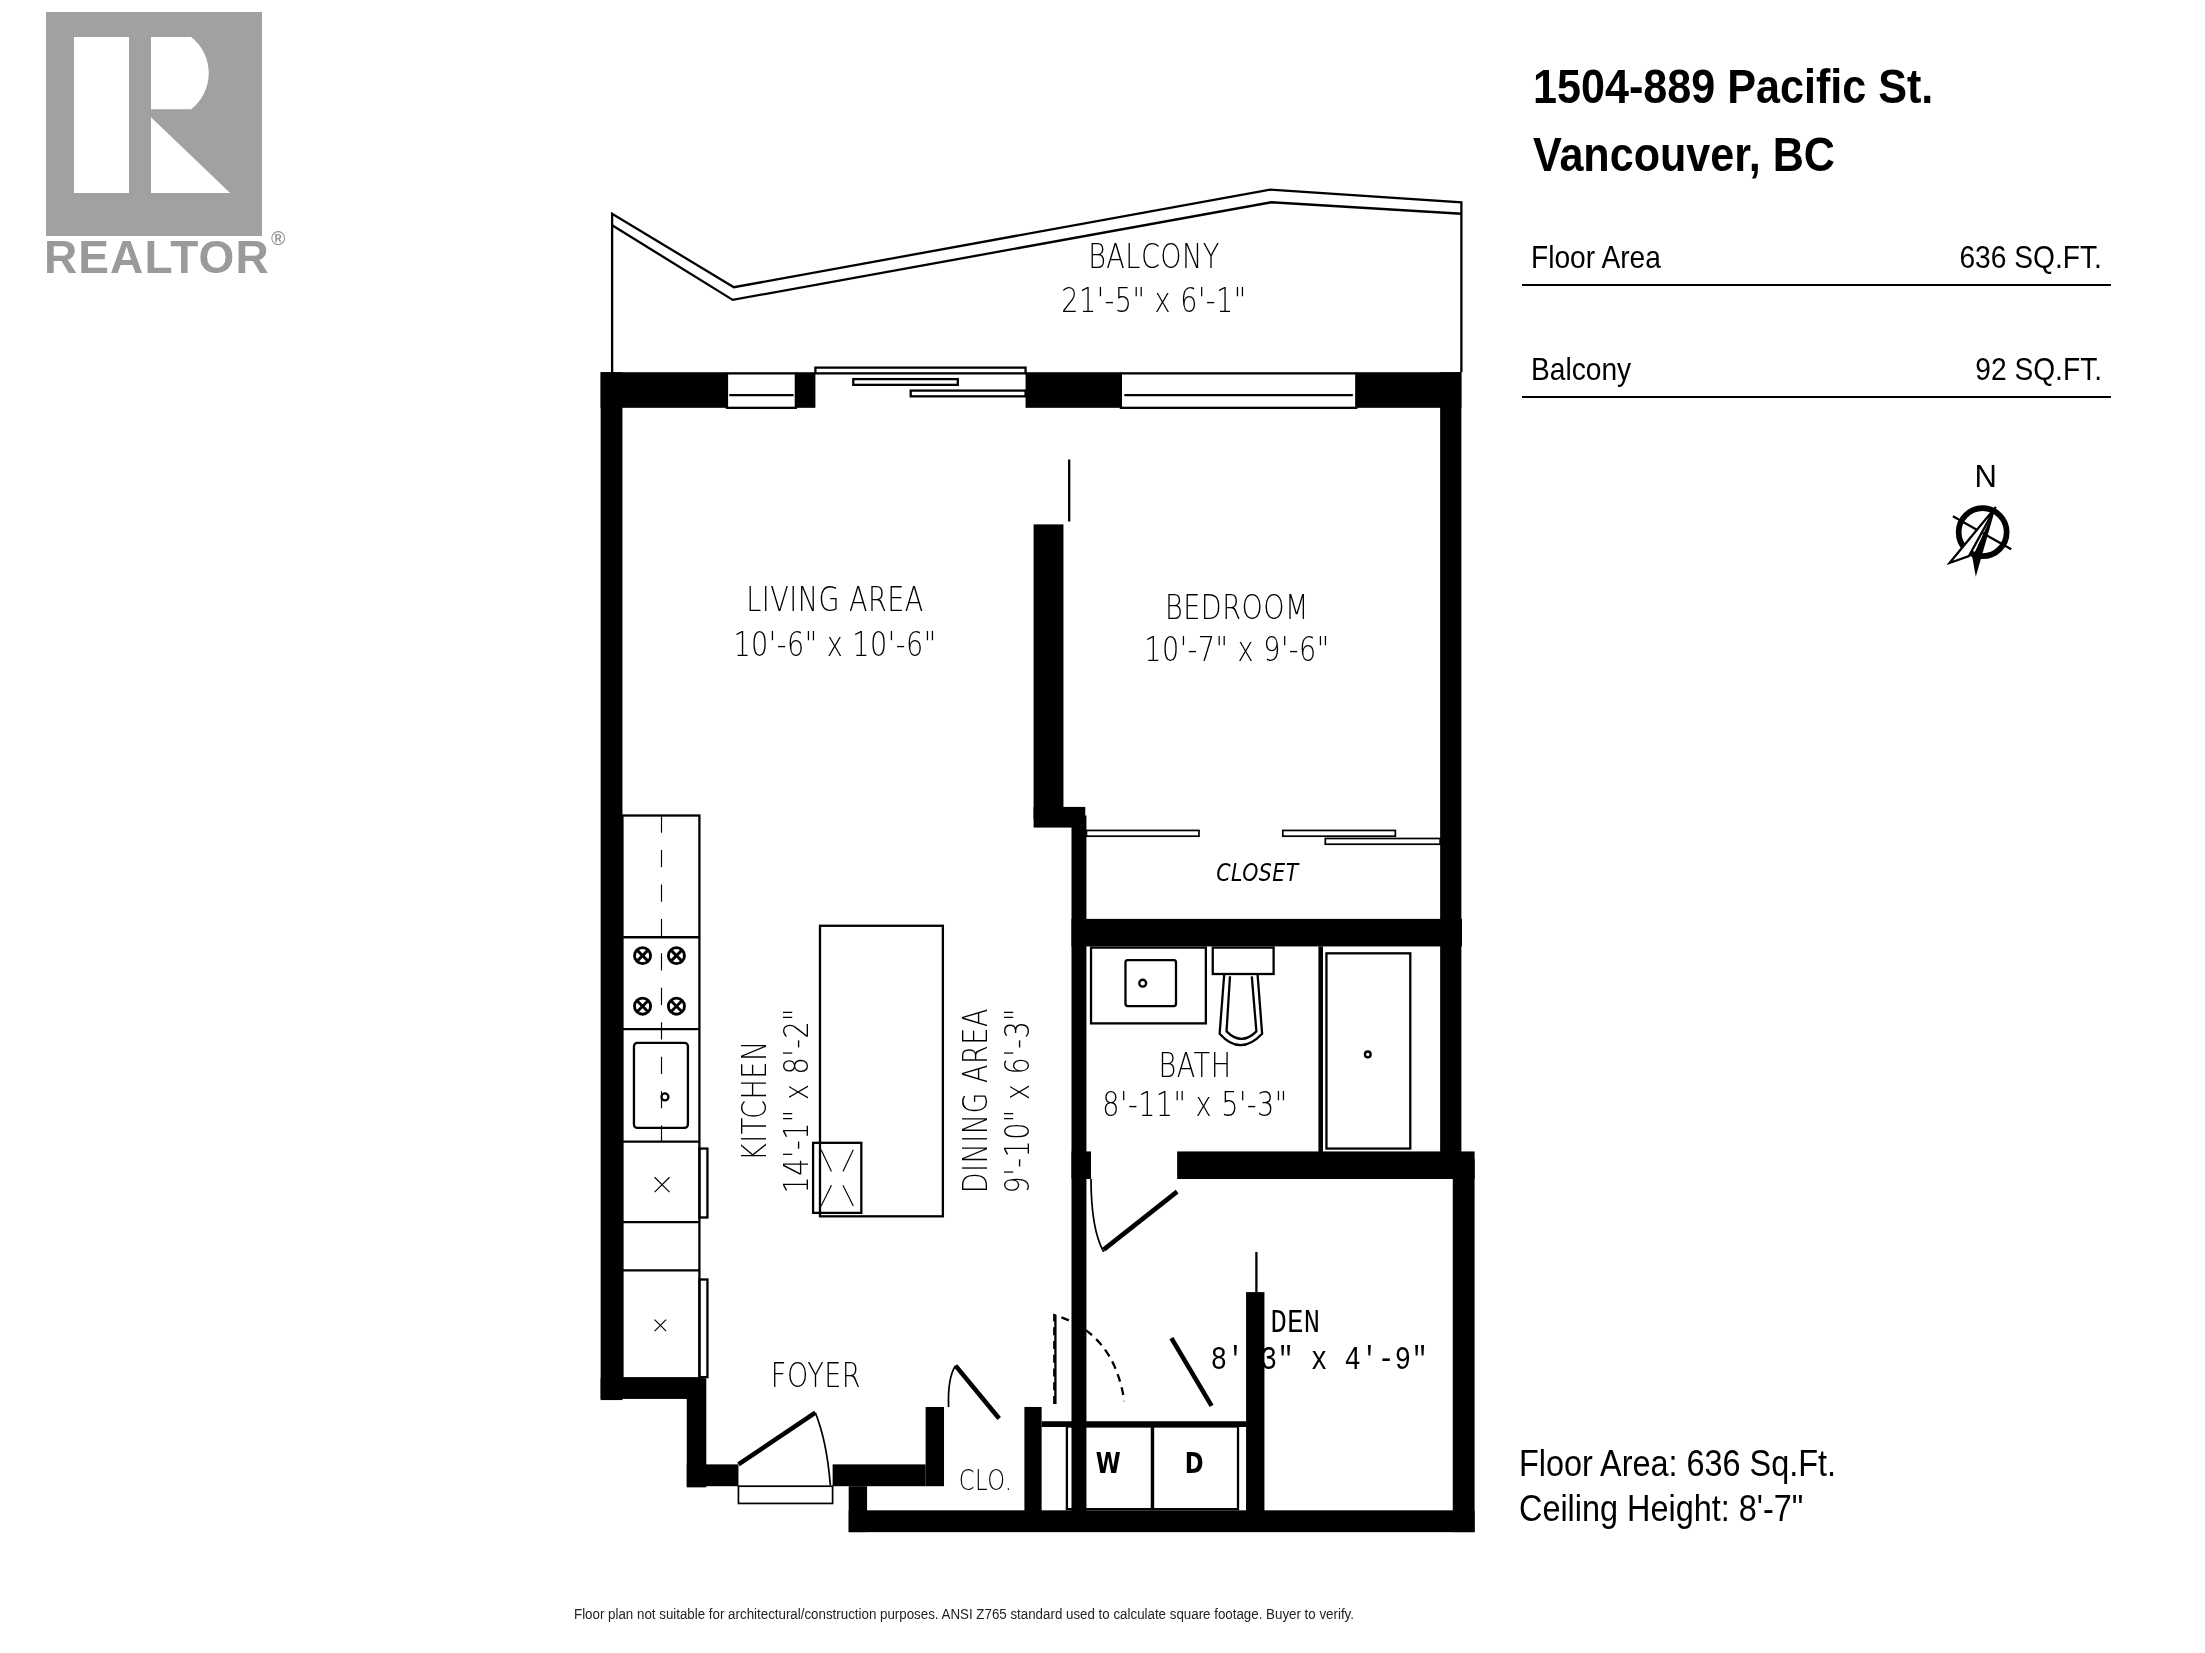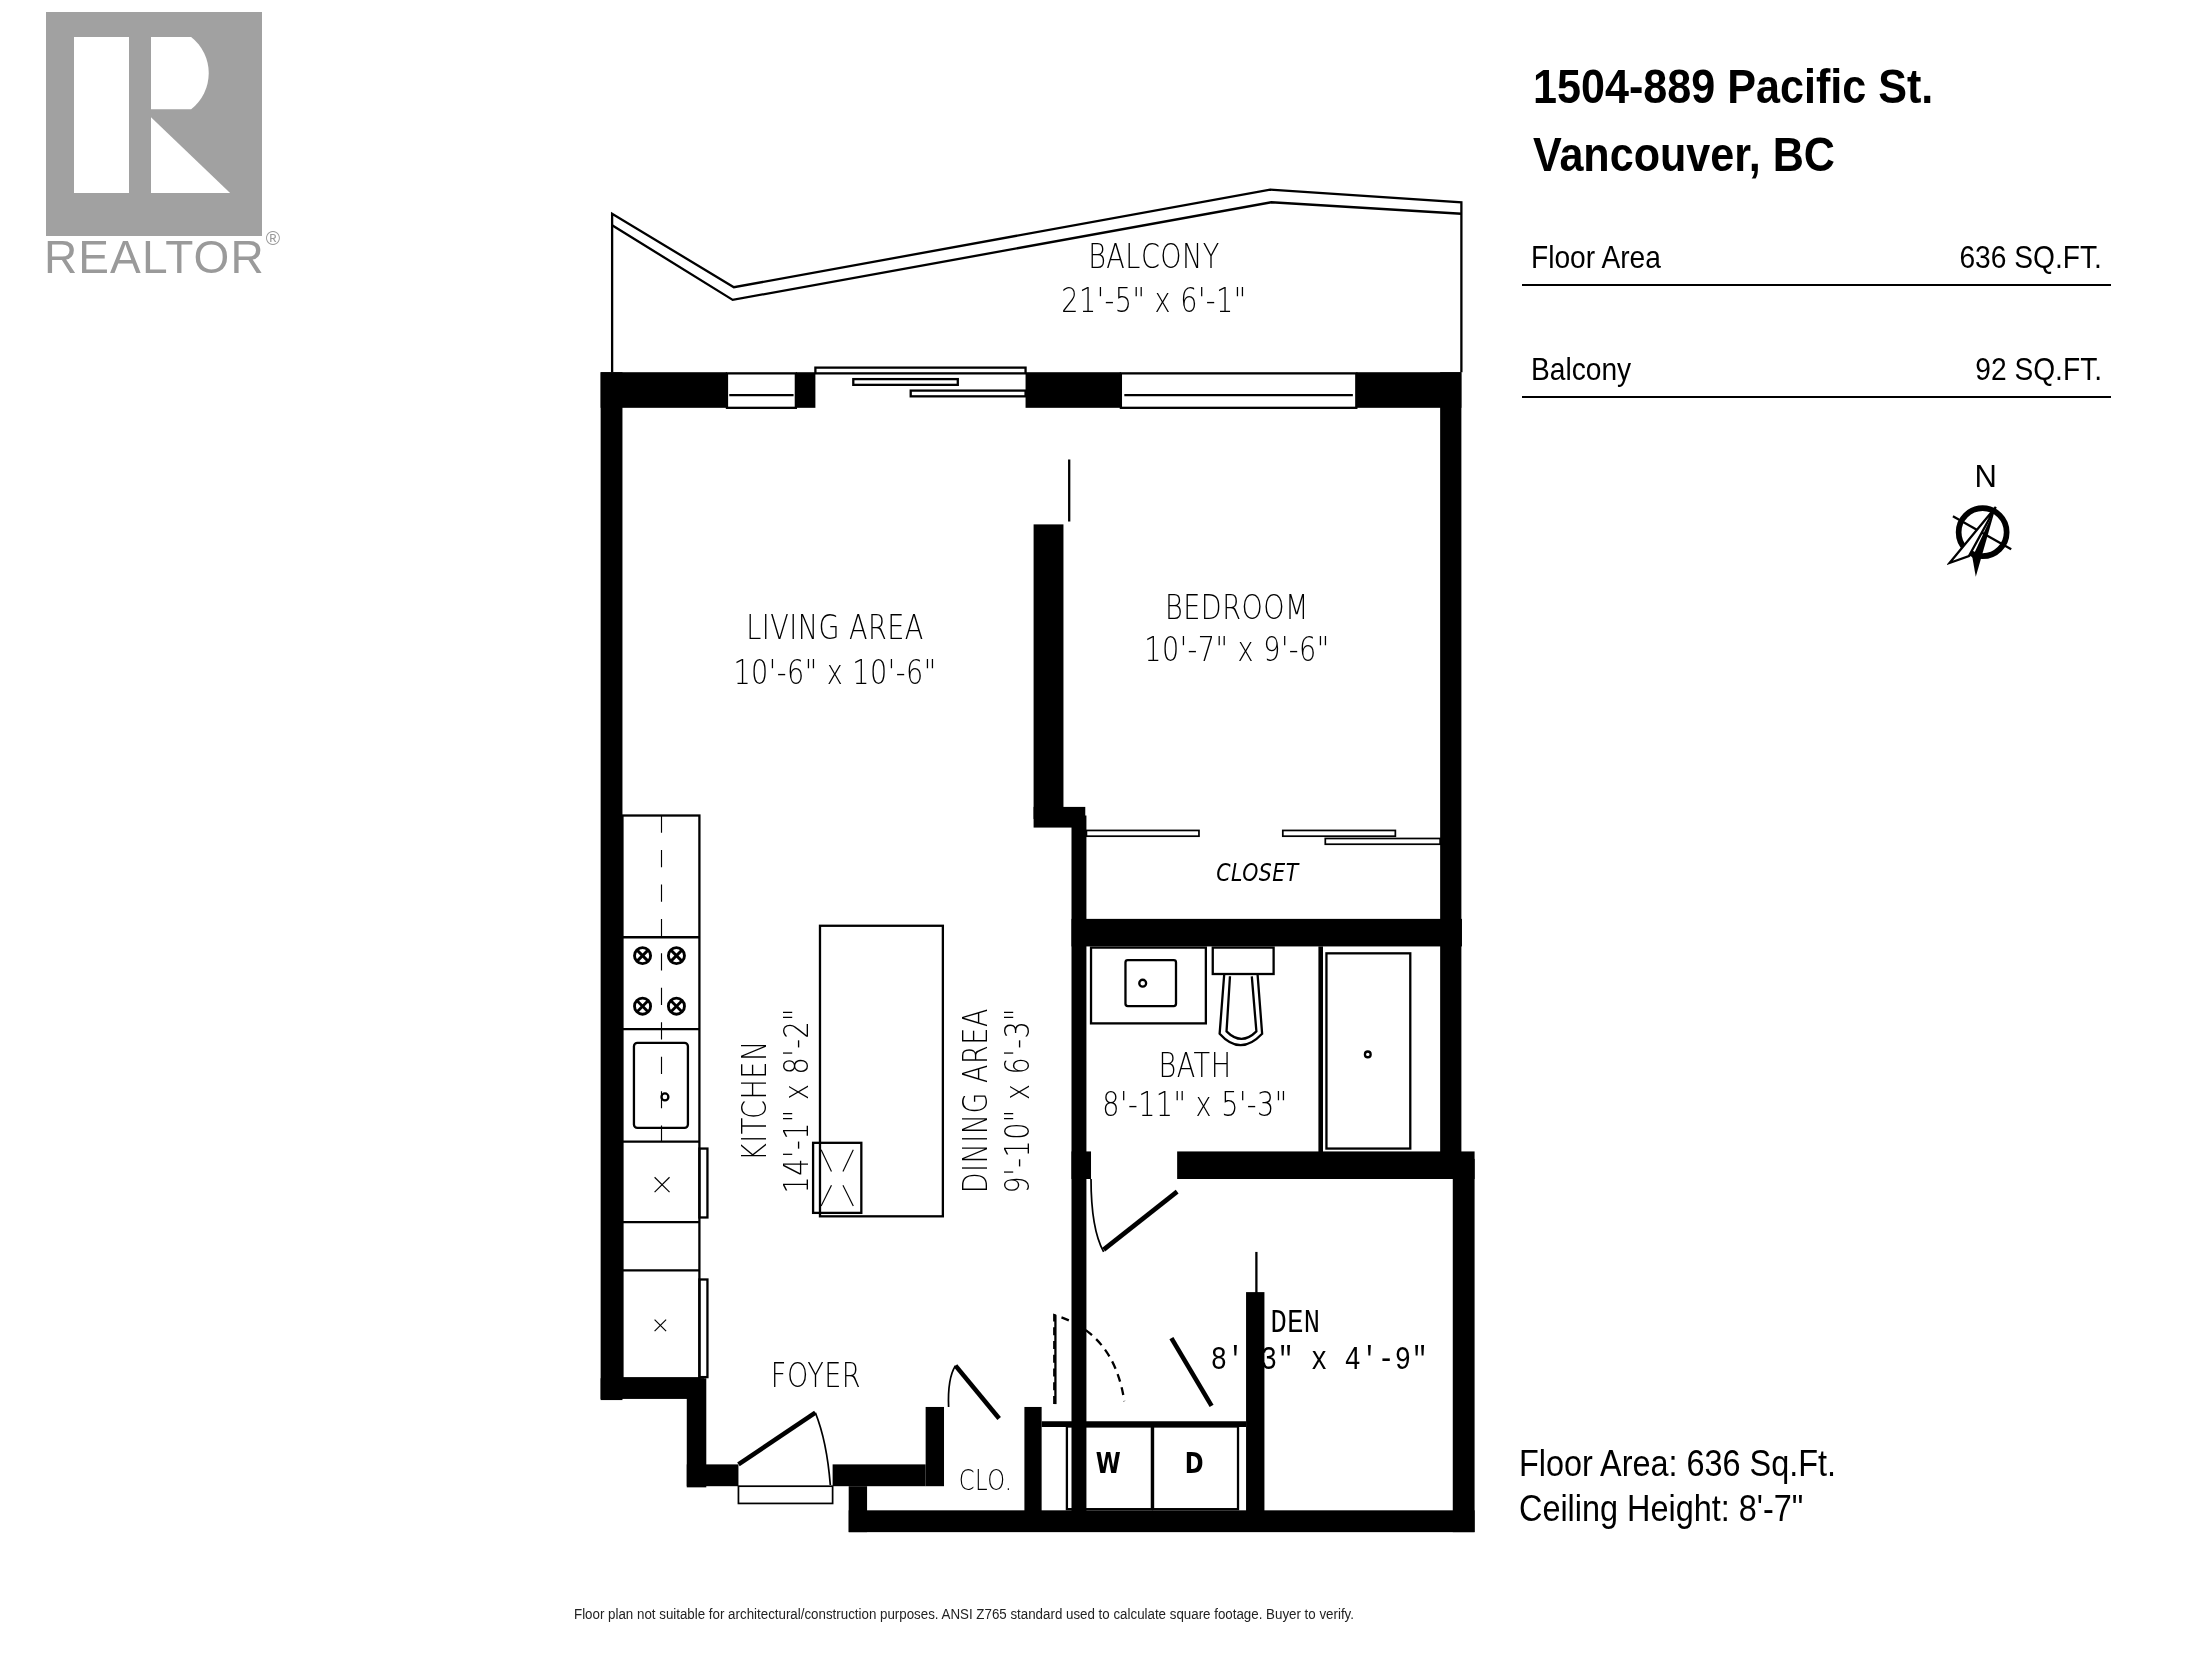--- a/index.html
+++ b/index.html
@@ -4,21 +4,21 @@
   <style>
     html, body { margin: 0; padding: 0; background: #ffffff; }
     body { width: 2205px; height: 1654px; position: relative; overflow: hidden;
            font-family: "DejaVu Sans", sans-serif; color: #000; }
     .abs { position: absolute; }
     
     .logo-box { left: 46px; top: 11.5px; width: 216px; height: 224px; background: #a1a1a1; }
     .logo-bar-l { position: absolute; left: 27.6px; top: 25px; width: 55px; height: 156px; background: #fff; }
     .logo-r { position: absolute; left: 105px; top: 25px; width: 86px; height: 156px; }
     .logo-text { left: 44px; top: 230px; font-family: "Liberation Sans", sans-serif; font-size: 46px;
-                 color: #9a9a9a; letter-spacing: 1.1px; font-weight: 400; }
+                 color: #9a9a9a; letter-spacing: 1.1px; font-weight: 700; }
     .logo-reg { font-size: 19.5px; vertical-align: top; position: relative; top: -3.4px; margin-left: 1.1px; }
     
     .title { left: 1533px; top: 52px; font-family: "Liberation Sans", sans-serif; font-weight: 700;
              font-size: 49px; line-height: 68px; transform: scaleX(0.88); transform-origin: left top; }
     .stat-row { left: 1522px; width: 589px; height: 57px; border-bottom: 2.9px solid #000; }
     .stat-row span { position: absolute; bottom: 8px; font-family: "Liberation Sans", sans-serif;
                      font-size: 32px; transform: scaleX(0.88); }
     .stat-label { left: 9.2px; transform-origin: left bottom; }
     .stat-value { right: 9.2px; transform-origin: right bottom; }
     .north { left: 1947px; top: 459px; width: 69px; height: 126px; }
@@ -232,21 +232,21 @@
     <path d="M1652 2450 Q1650 2400 1664 2378"></path>
     <line x1="1664" y1="2378" x2="1740" y2="2470" stroke-width="8"></line>
   </g>
 </svg>
 
 <div class="lbl" style="left:1039px;top:237px;width:230px;">
   <span class="name">BALCONY</span>
   <span class="dims" style="margin-top:4.6px;">21'-5" x 6'-1"</span>
 </div>
 
-<div class="lbl" style="left:706px;top:608px;width:258px;">
+<div class="lbl" style="left:706px;top:580px;width:258px;">
   <span class="name">LIVING AREA</span>
   <span class="dims" style="margin-top:5.7px;">10'-6"  x  10'-6"</span>
 </div>
 
 <div class="lbl" style="left:1108px;top:588px;width:258px;text-align:center;">
   <span class="name">BEDROOM</span>
   <span class="dims" style="margin-top:3.4px;">10'-7"  x  9'-6"</span>
 </div>
 
 <div class="lbl" style="left:1200px;top:858px;width:115px;font-style:italic;">

